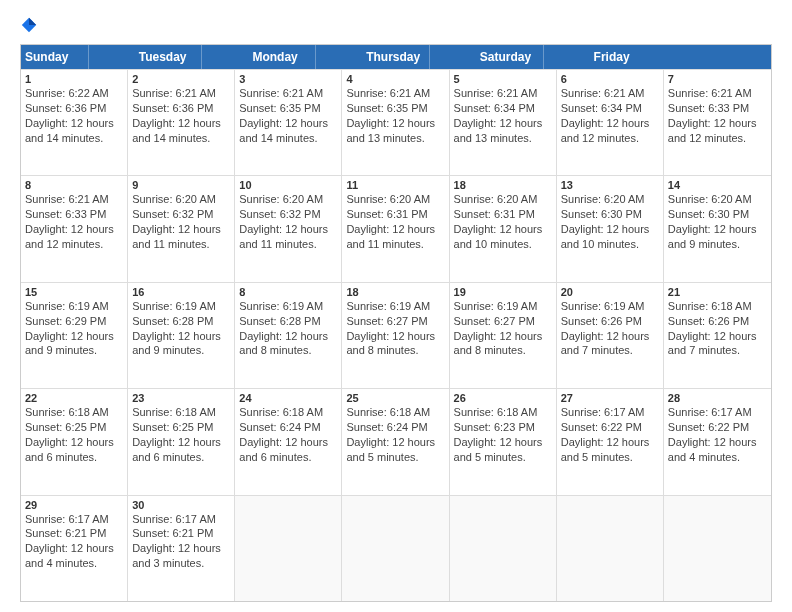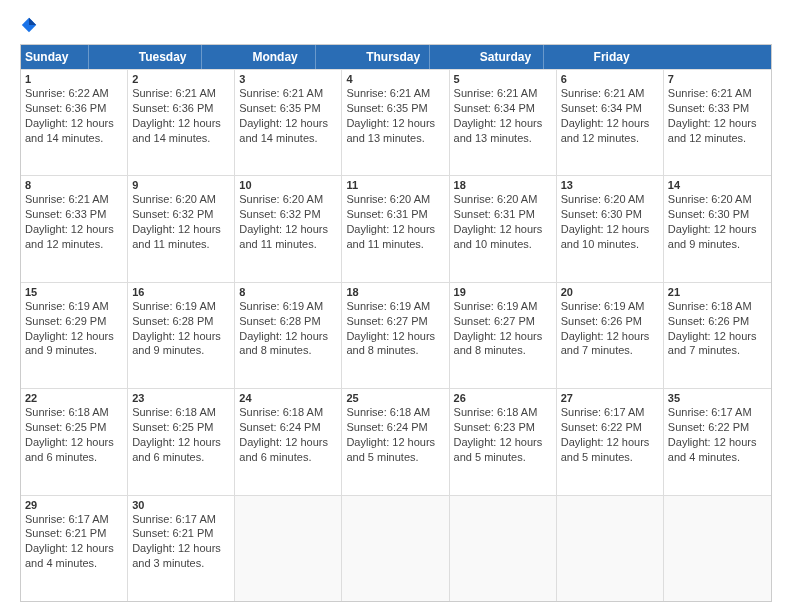--- a/index.html
+++ b/index.html
@@ -243,21 +243,21 @@
           </div>
           <div class="cal-cell">
             <span class="day-num">26</span>
             <div class="cell-text">Sunrise: 6:18 AM<br>Sunset: 6:23 PM<br>Daylight: 12 hours<br>and 5 minutes.</div>
           </div>
           <div class="cal-cell">
             <span class="day-num">27</span>
             <div class="cell-text">Sunrise: 6:17 AM<br>Sunset: 6:22 PM<br>Daylight: 12 hours<br>and 5 minutes.</div>
           </div>
           <div class="cal-cell">
-            <span class="day-num">35</span>
+            <span class="day-num">28</span>
             <div class="cell-text">Sunrise: 6:17 AM<br>Sunset: 6:22 PM<br>Daylight: 12 hours<br>and 4 minutes.</div>
           </div>
         </div>
         <div class="cal-row">
           <div class="cal-cell">
             <span class="day-num">29</span>
             <div class="cell-text">Sunrise: 6:17 AM<br>Sunset: 6:21 PM<br>Daylight: 12 hours<br>and 4 minutes.</div>
           </div>
           <div class="cal-cell">
             <span class="day-num">30</span>

